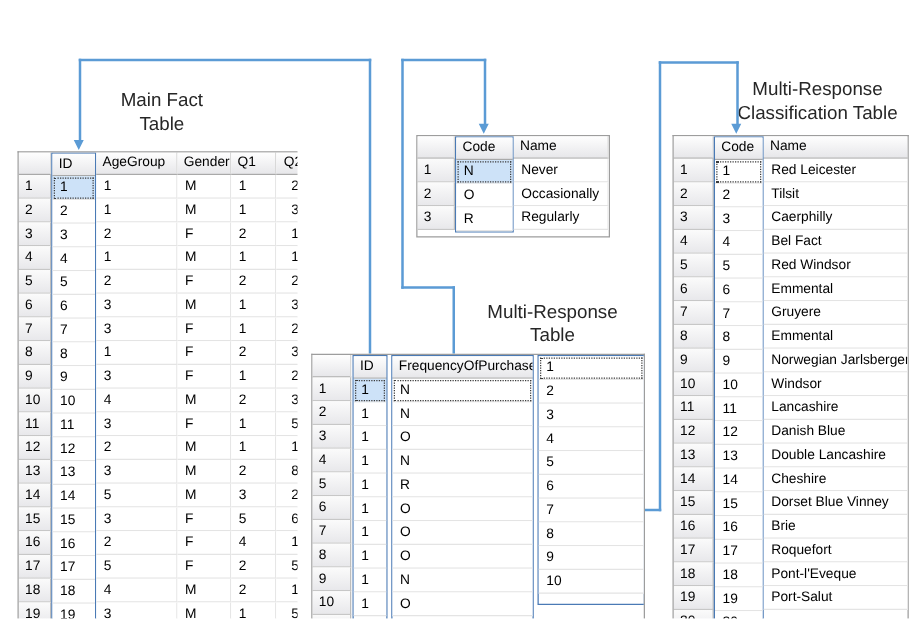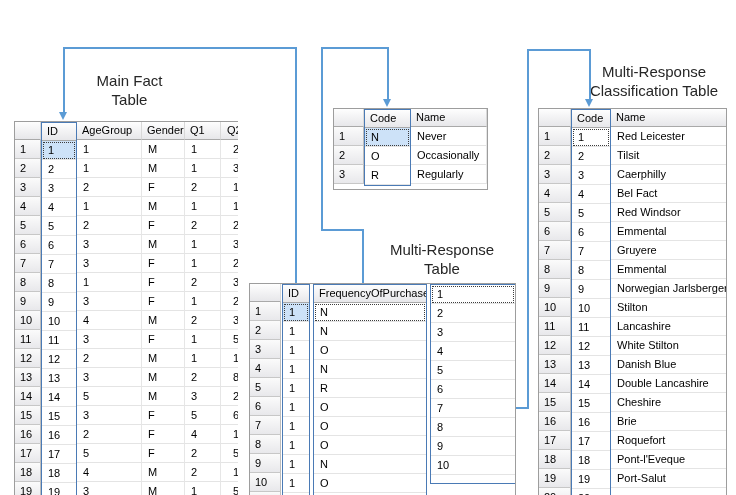--- a/index.html
+++ b/index.html
@@ -396,26 +396,26 @@
 
       <div class="cell">Red Leicester</div>
           <div class="cell">Tilsit</div>
           <div class="cell">Caerphilly</div>
           <div class="cell">Bel Fact</div>
           <div class="cell">Red Windsor</div>
           <div class="cell">Emmental</div>
           <div class="cell">Gruyere</div>
           <div class="cell">Emmental</div>
           <div class="cell">Norwegian Jarlsberger</div>
-          <div class="cell">Stilton</div>
+          <div class="cell">Windsor</div>
           <div class="cell">Lancashire</div>
-          <div class="cell">White Stilton</div>
           <div class="cell">Danish Blue</div>
           <div class="cell">Double Lancashire</div>
           <div class="cell">Cheshire</div>
+          <div class="cell">Dorset Blue Vinney</div>
           <div class="cell">Brie</div>
           <div class="cell">Roquefort</div>
           <div class="cell">Pont-l'Eveque</div>
           <div class="cell">Port-Salut</div>
         </div>
     </div>
   </div>
 
 </div>
 

